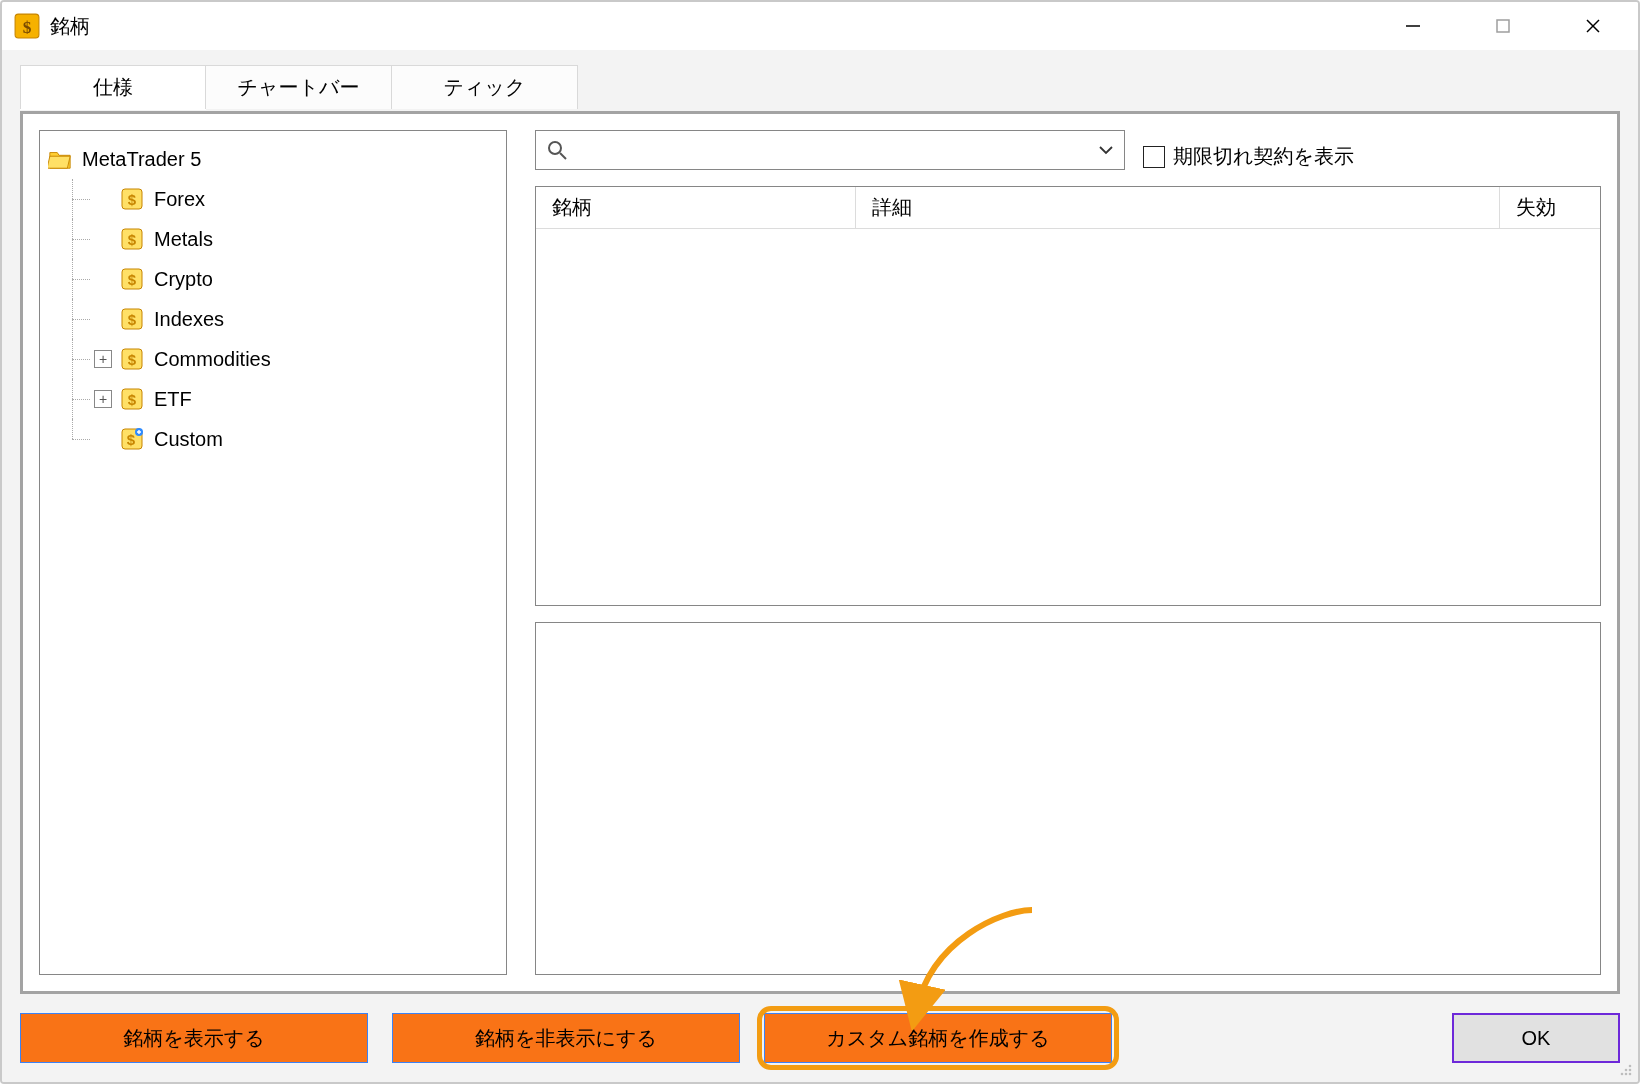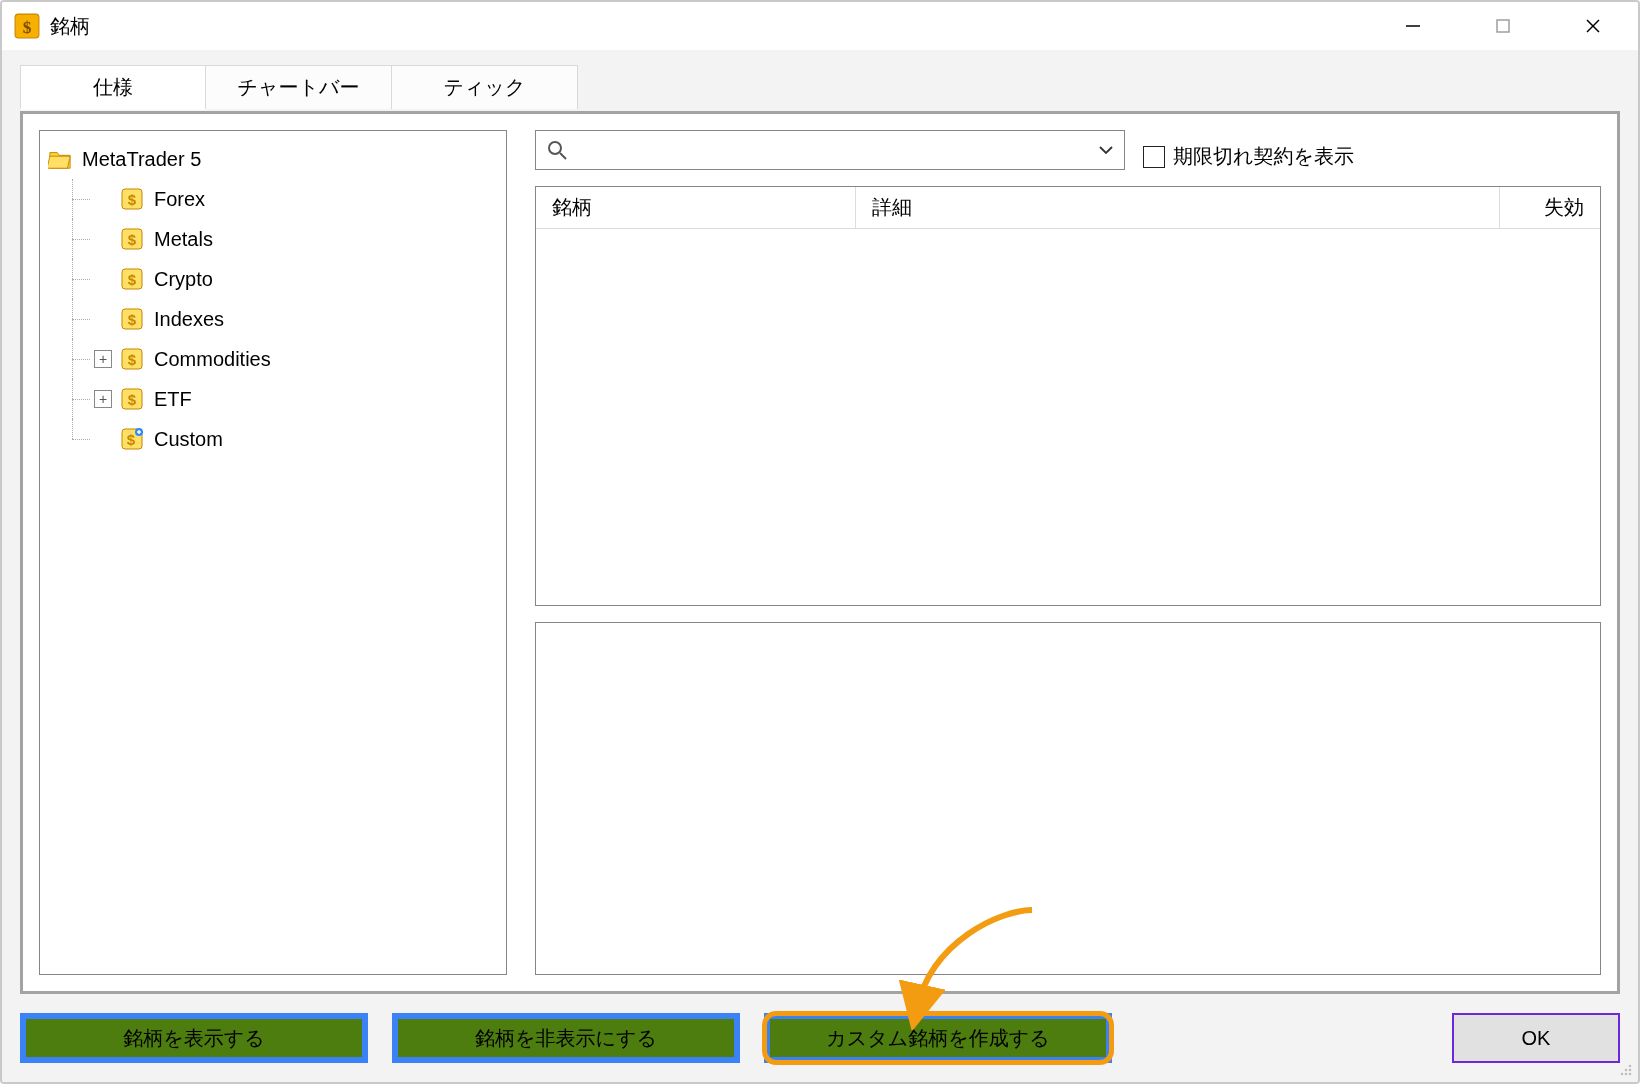--- a/index.html
+++ b/index.html
@@ -146,21 +146,21 @@
   .table-head {
     display: flex;
     height: 42px;
     align-items: center;
     border-bottom: 1px solid #dcdcdc;
   }
   .th { padding: 0 16px; font-size:20px; height:100%; display:flex; align-items:center;}
   .th.sep { border-right: 1px solid #dcdcdc; }
   .th.col1 { width: 320px; }
   .th.col2 { flex: 1; }
-  .th.col3 { width: 100px; justify-content:flex-end;font-family:Liberation Mono, monospace;}
+  .th.col3 { width: 100px; font-family:Liberation Mono, monospace;}
   .detail-panel {
     border: 1px solid #868686;
     background: #fff;
     flex: 1;
     min-height: 0;
   }
 
   
   .tree ul { list-style:none; margin:0; padding:0 0 0 0; }
   .tree li {
@@ -204,22 +204,22 @@
     height: 88px;
     background: #f3f3f3;
     display: flex;
     align-items: center;
     padding: 0 18px;
     gap: 24px;
   }
   .btn {
     height: 50px;
     min-width: 348px;
-    border: 6px solid #3b82f6;
-    background: #4d7c0f;
+    border: 1px solid #3b82f6;
+    background: #f97316;
     display: flex; align-items:center; justify-content:center;
     font-size: 20px;
     cursor: pointer;
   }
   .btn.ok {
     min-width: 168px;
     margin-left: auto;
     border: 2px solid #6d28d9;
     background: #e1e1e1;
   }

